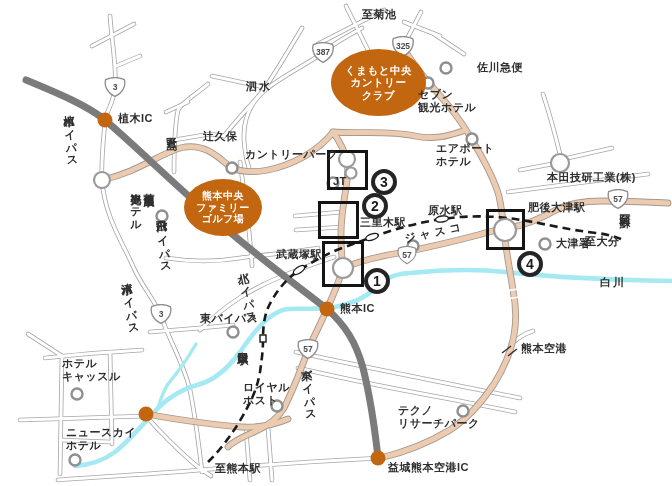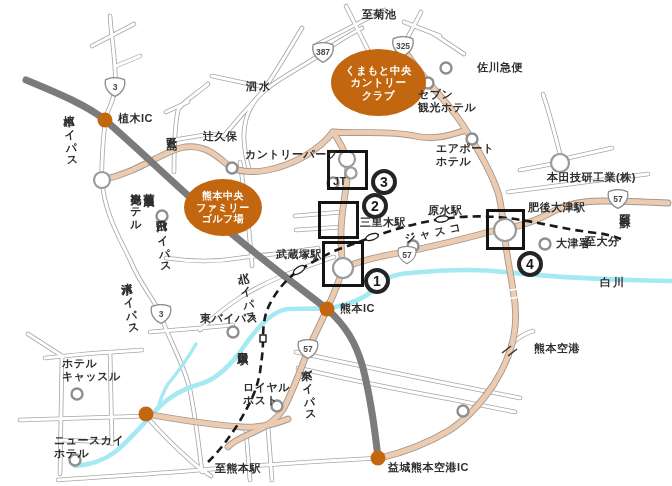--- a/index.html
+++ b/index.html
@@ -320,21 +320,23 @@
 <div class="lbl" style="left:556px;top:237px;">大津署</div>
 <div class="lbl" style="left:585px;top:235px;">至大分</div>
 <div class="lbl v" style="left:618px;top:206px;">至阿蘇</div>
 <div class="lbl" style="left:570px;top:276px;letter-spacing:2px;margin-left:30px;">白川</div>
 <div class="lbl" style="left:340px;top:302px;">熊本IC</div>
 <div class="lbl" style="left:200px;top:312px;">東バイパス</div>
 <div class="lbl v" style="left:236px;top:343px;">竜田口駅</div>
 <div class="lbl v" style="left:301px;top:361px;transform:rotate(-6deg);">東バイパス</div>
 <div class="lbl" style="left:62px;top:357px;">ホテル
 キャッスル</div>
-<div class="lbl" style="left:54px;top:426px;margin-top:8px;">ニュースカイ
+<div class="lbl" style="left:66px;top:426px;">ニュースカイ
 ホテル</div>
 <div class="lbl" style="left:243px;top:381px;">ロイヤル
 ホスト</div>
 <div class="lbl" style="left:191px;top:462px;margin-left:24px;">至熊本駅</div>
-<div class="lbl" style="left:521px;top:342px;margin-left:13px;">熊本空港</div>
+<div class="lbl" style="left:521px;top:342px;">熊本空港</div>
+<div class="lbl" style="left:398px;top:404px;">テクノ
+リサーチパーク</div>
 <div class="lbl" style="left:388px;top:461px;">益城熊本空港IC</div>
 
 </div>
 
 </body></html>

